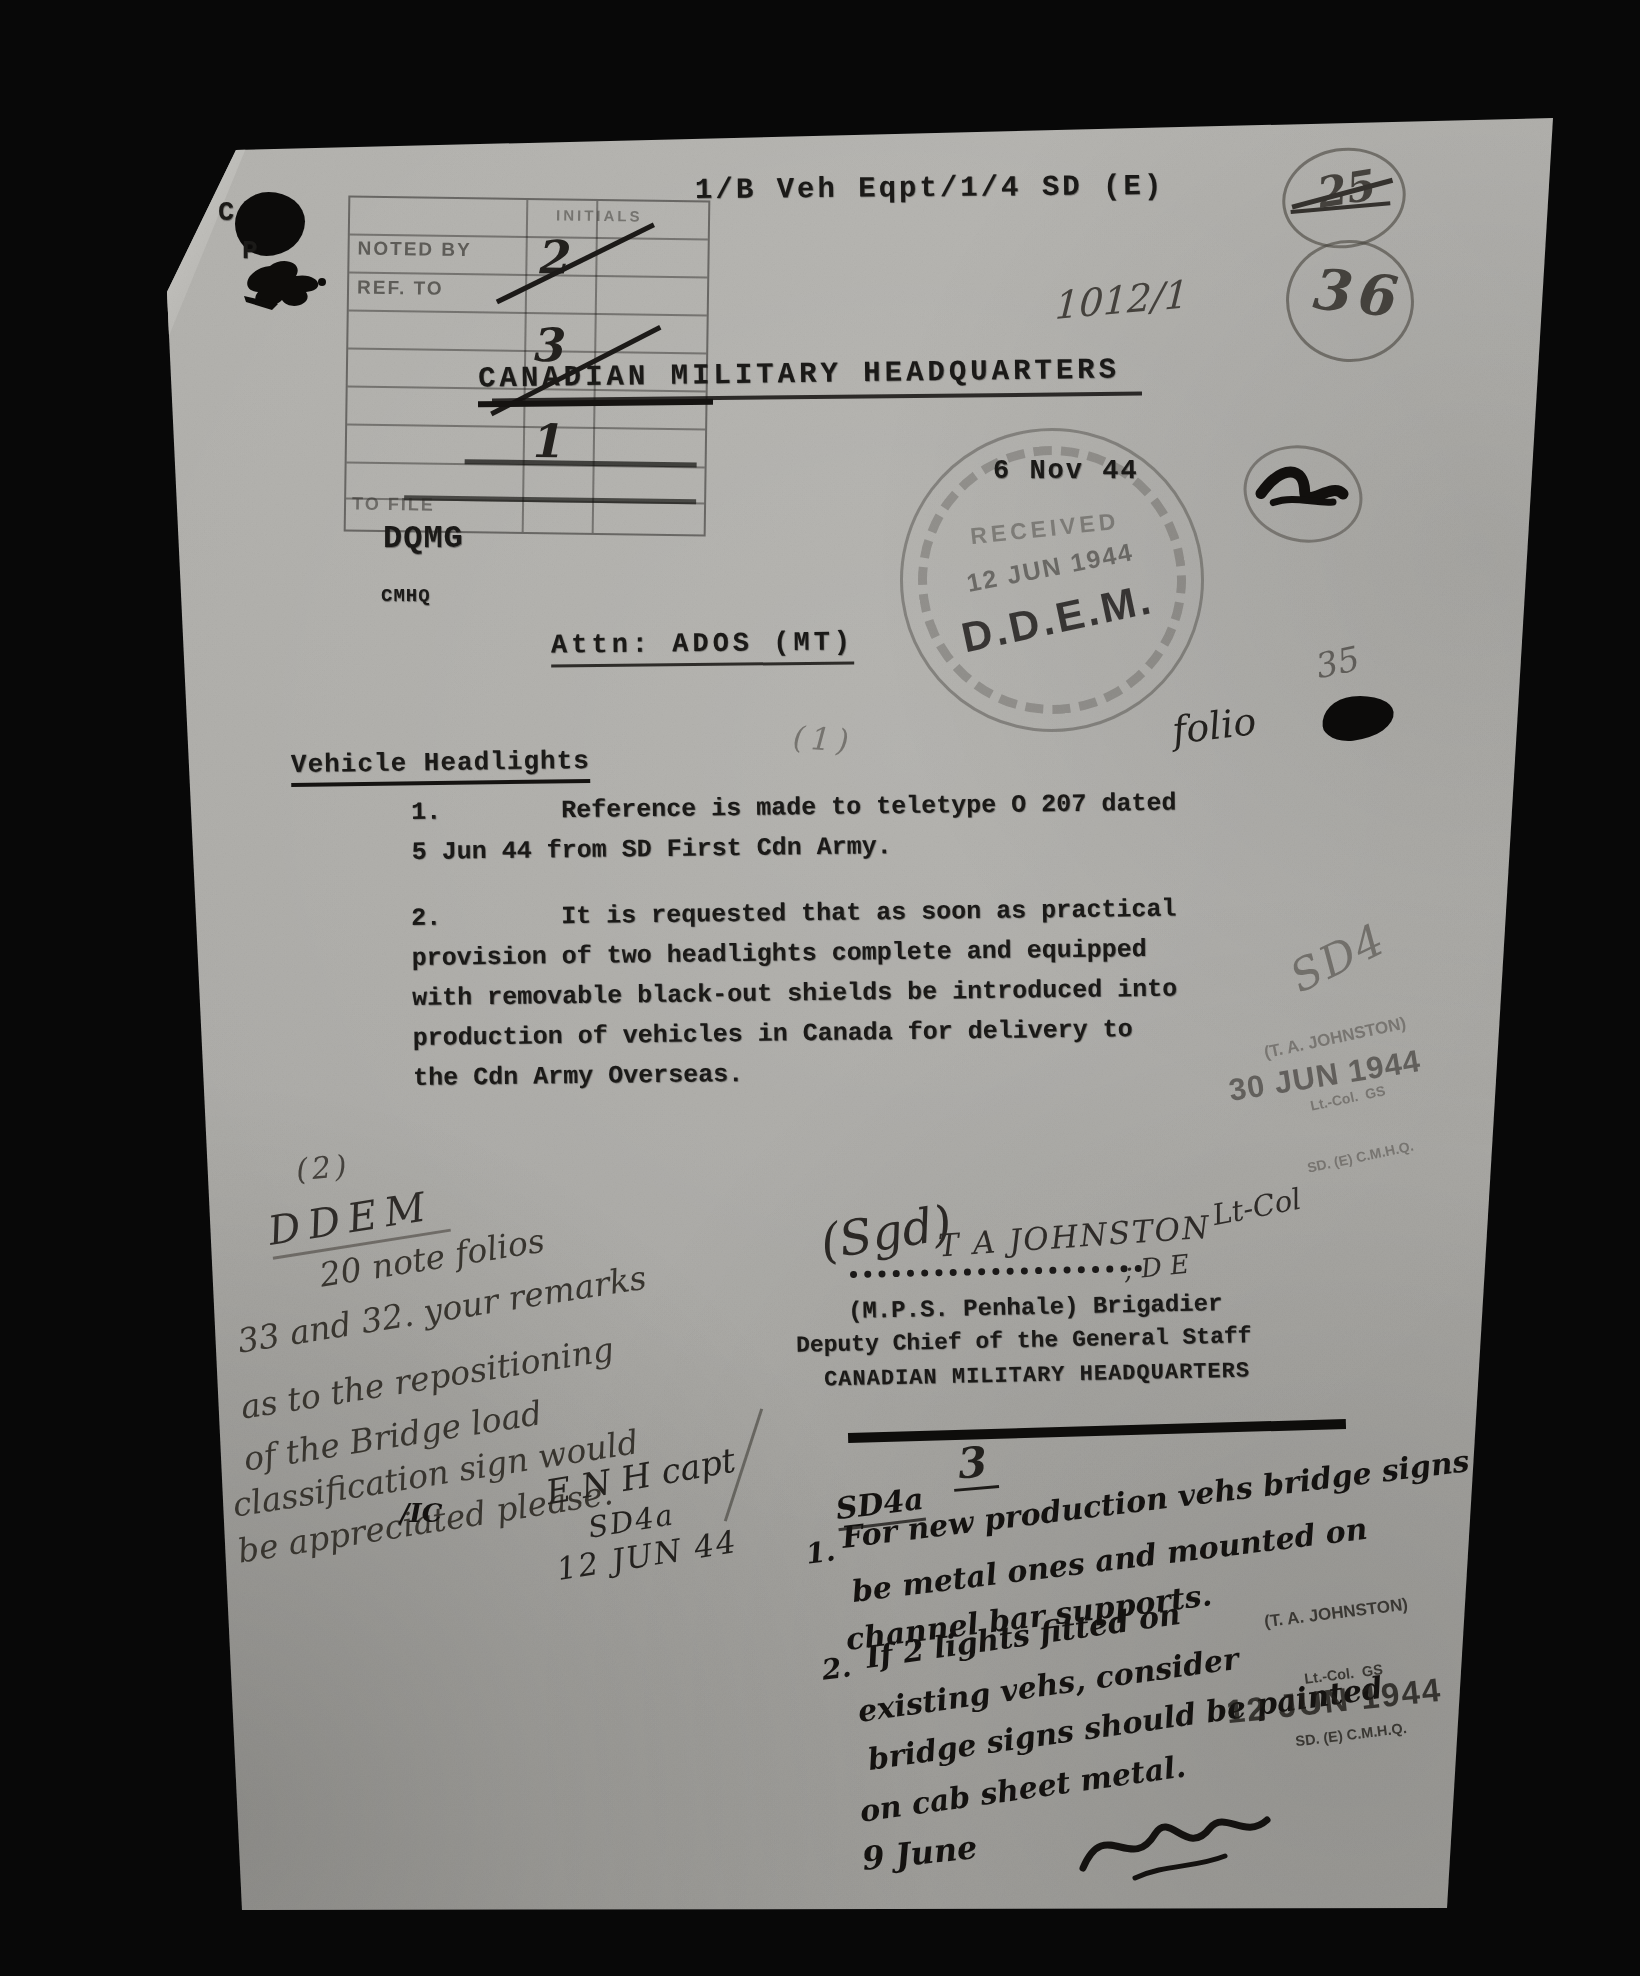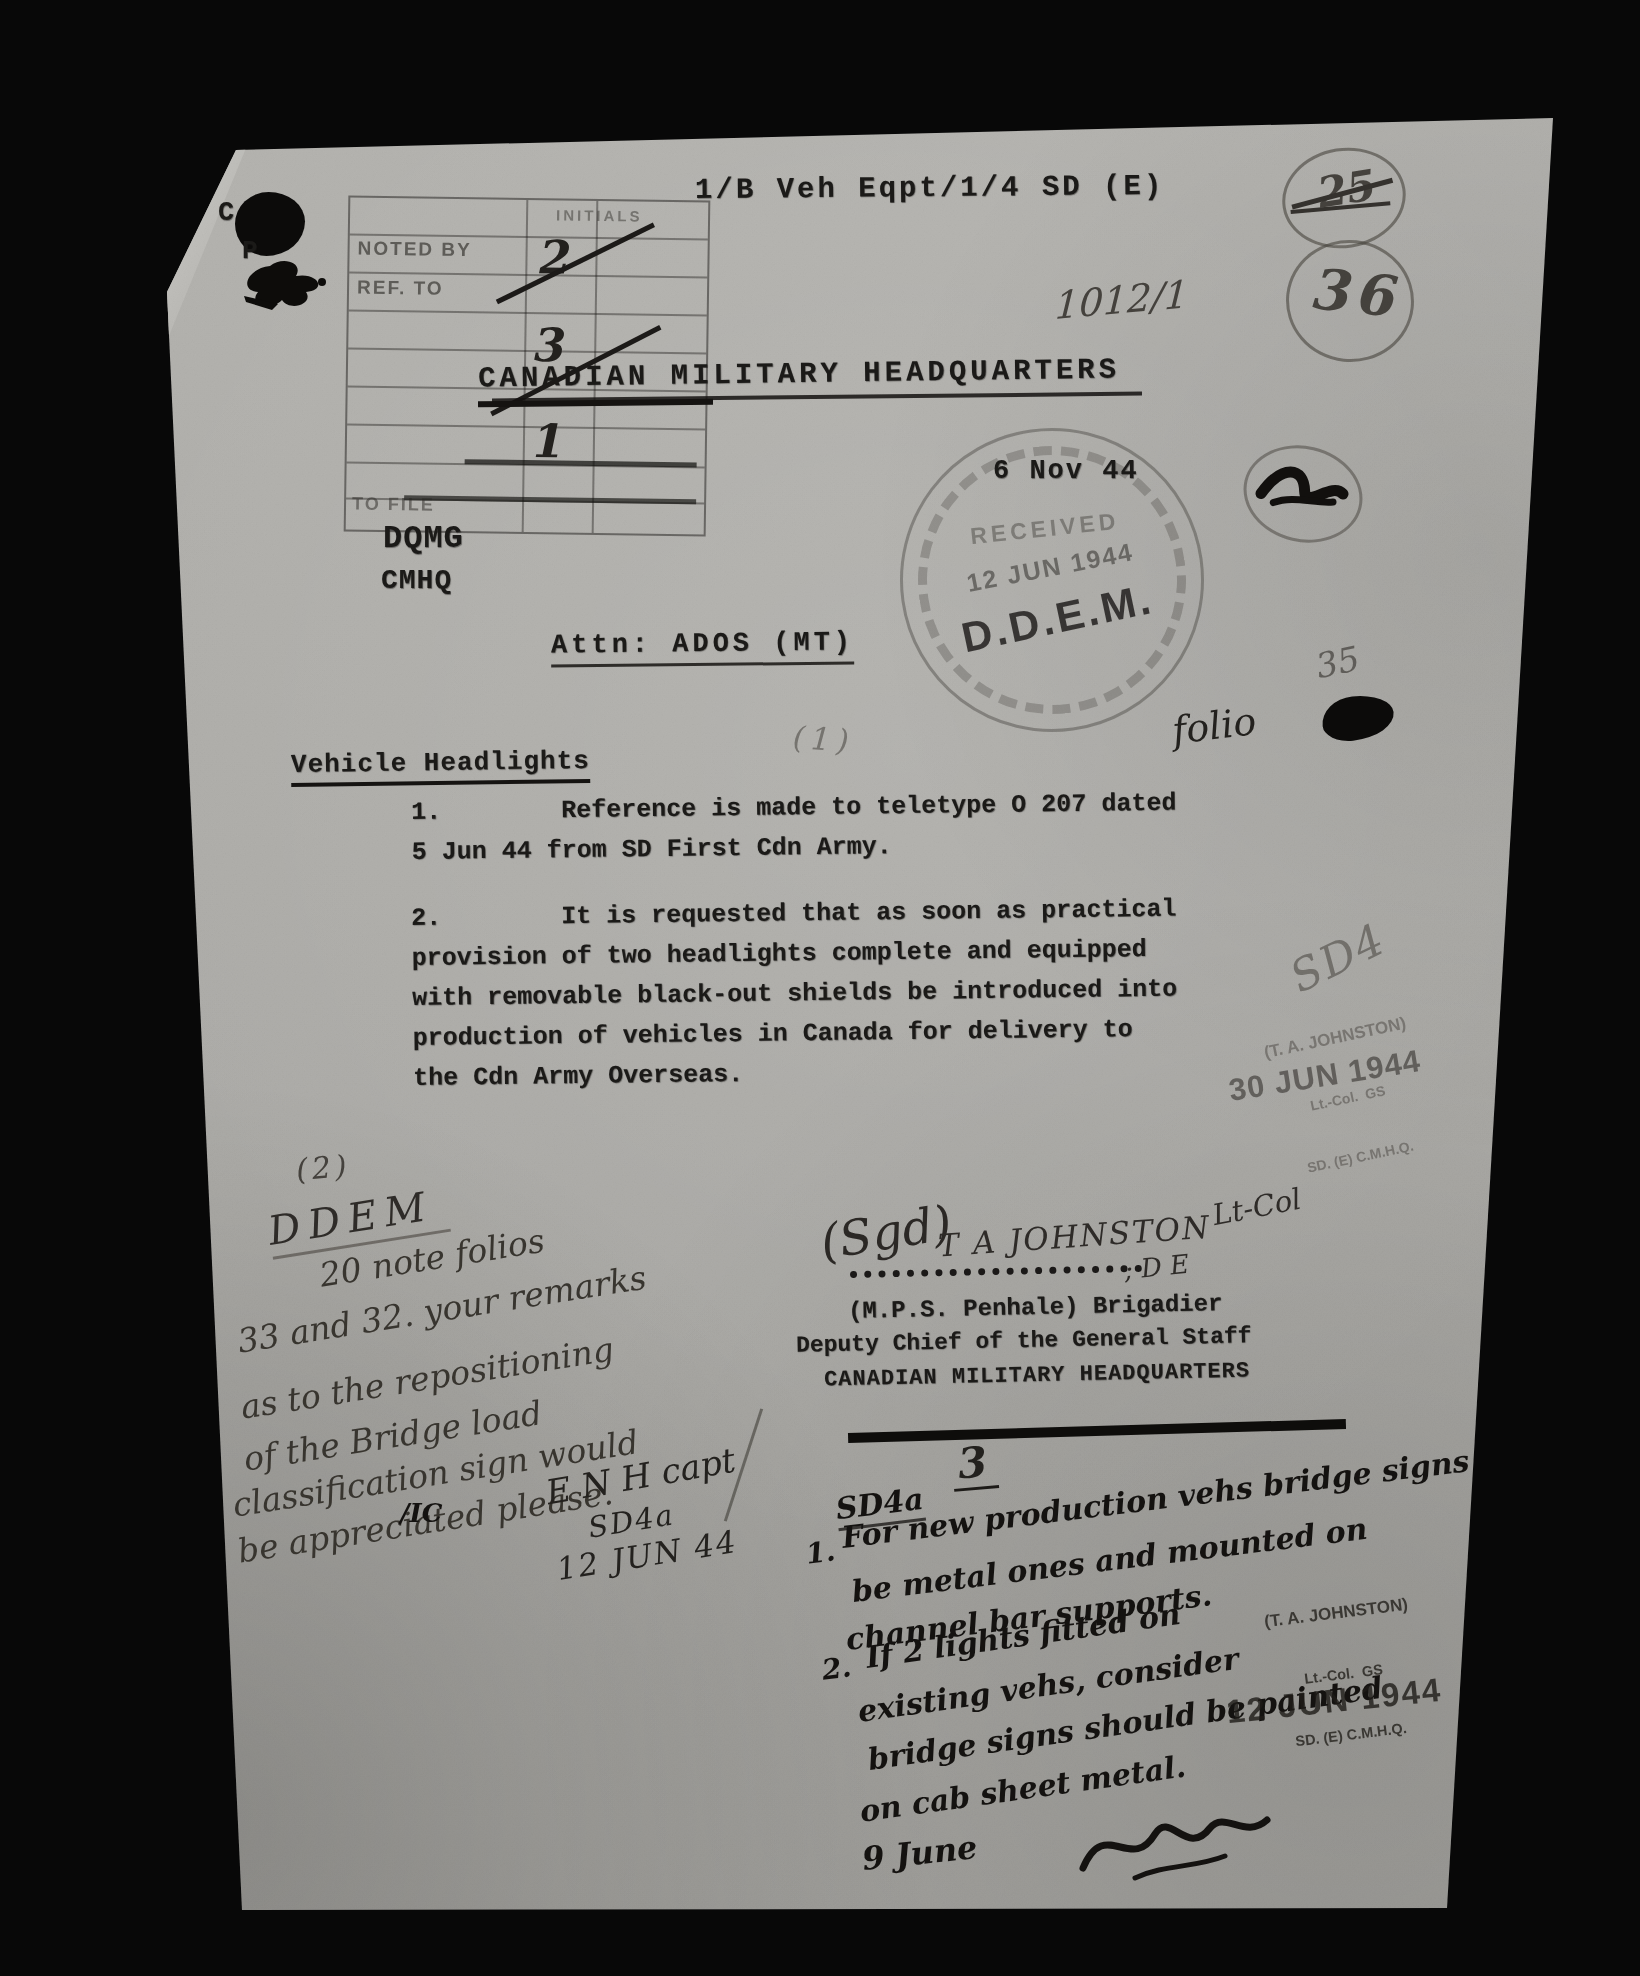--- a/index.html
+++ b/index.html
@@ -91,21 +91,21 @@
   <div class="abs typed" style="left:993px;top:456px;font-size:27px;letter-spacing:2px;">6 Nov 44</div>
 
   <div class="abs" style="left:1243px;top:446px;width:114px;height:90px;border:3px solid rgba(70,66,60,.5);border-radius:50%;transform:rotate(13deg);">
     <svg width="114" height="90" viewBox="0 0 114 90">
       <path d="M16,54 C30,20 52,18 58,42 C63,60 82,26 96,36" fill="none" stroke="#12100e" stroke-width="11" stroke-linecap="round"></path>
       <path d="M30,60 C48,48 70,52 88,46" fill="none" stroke="#12100e" stroke-width="7" stroke-linecap="round"></path>
     </svg>
   </div>
 
   <div class="abs typed" style="left:383px;top:520px;font-size:32px;letter-spacing:1px;">DQMG</div>
-  <div class="abs typed" style="left:381px;top:565px;font-size:28px;letter-spacing:1px;">CMHQ</div>
+  <div class="abs typed" style="left:381px;top:585px;font-size:19px;letter-spacing:1px;">CMHQ</div>
 
   <div class="abs typed" style="left:551px;top:629px;font-size:27px;letter-spacing:4px;border-bottom:3.5px solid rgba(22,20,18,.85);padding-bottom:4px;transform:rotate(-.6deg);">Attn: ADOS (MT)</div>
 
   <div class="abs hand pencil" style="left:1316px;top:642px;font-size:34px;opacity:.72;transform:rotate(-12deg);">35</div>
   <div class="abs hand ink" style="left:1172px;top:704px;font-size:38px;transform:rotate(-7deg);">folio</div>
   <div class="abs" style="left:1322px;top:696px;width:72px;height:44px;background:#0c0b0a;border-radius:45% 55% 60% 40%/60% 45% 55% 40%;transform:rotate(-6deg);"></div>
 
   <div class="abs typed" style="left:291px;top:748px;font-size:26px;letter-spacing:1px;border-bottom:4px solid #151311;padding-bottom:3px;transform:rotate(-.8deg);">Vehicle Headlights</div>
   <div class="abs hand pencil" style="left:793px;top:721px;font-size:31px;opacity:.55;letter-spacing:6px;transform:rotate(4deg);">(1)</div>
 

